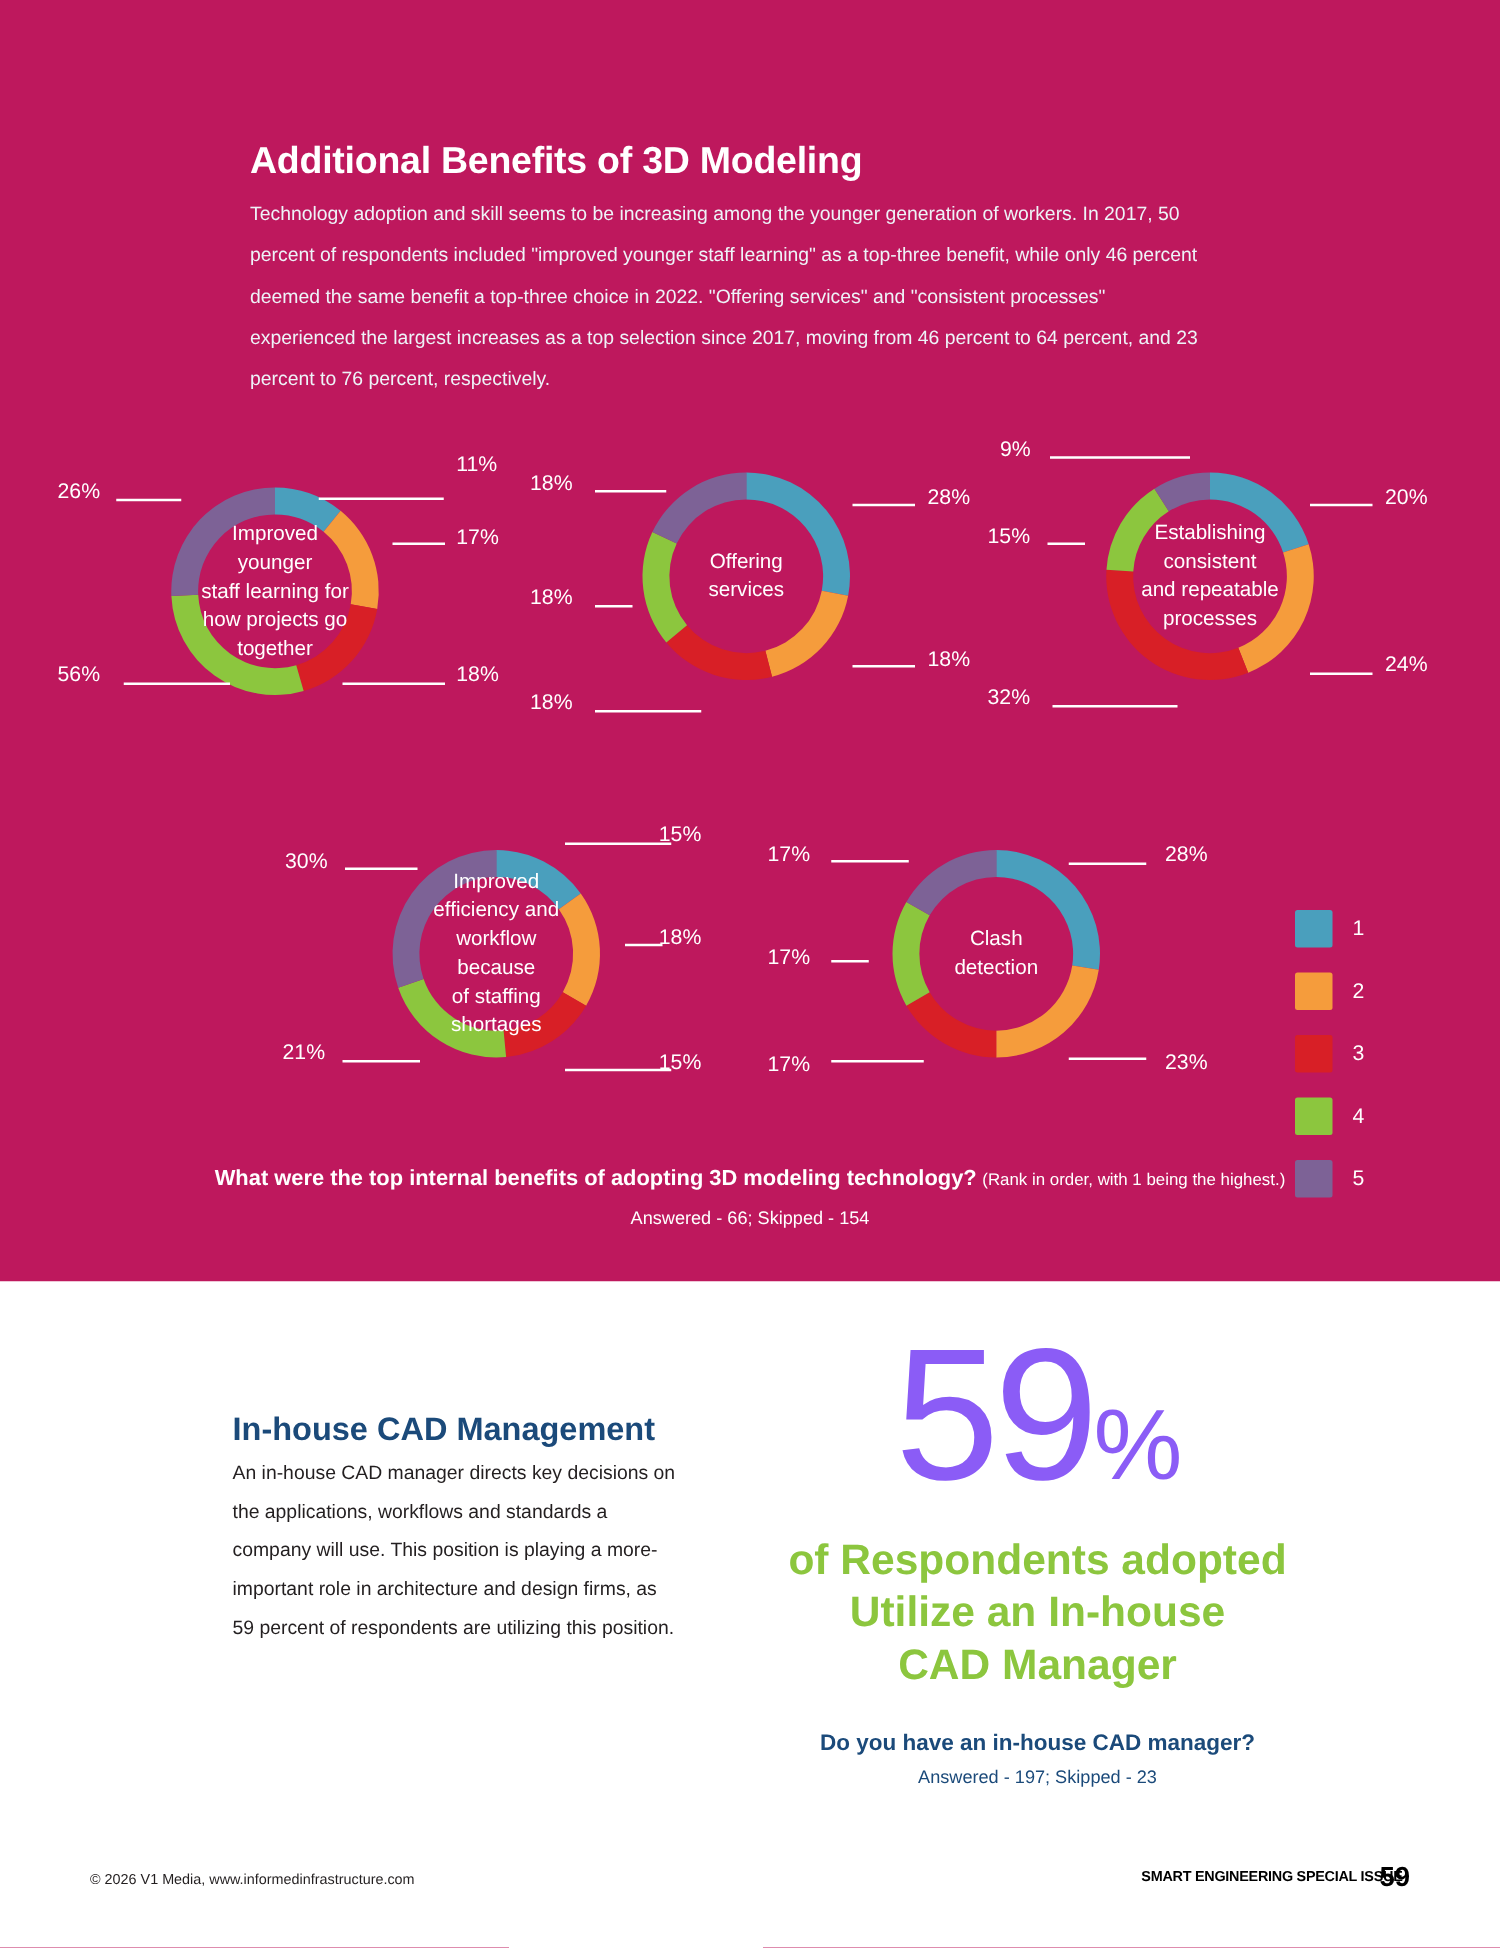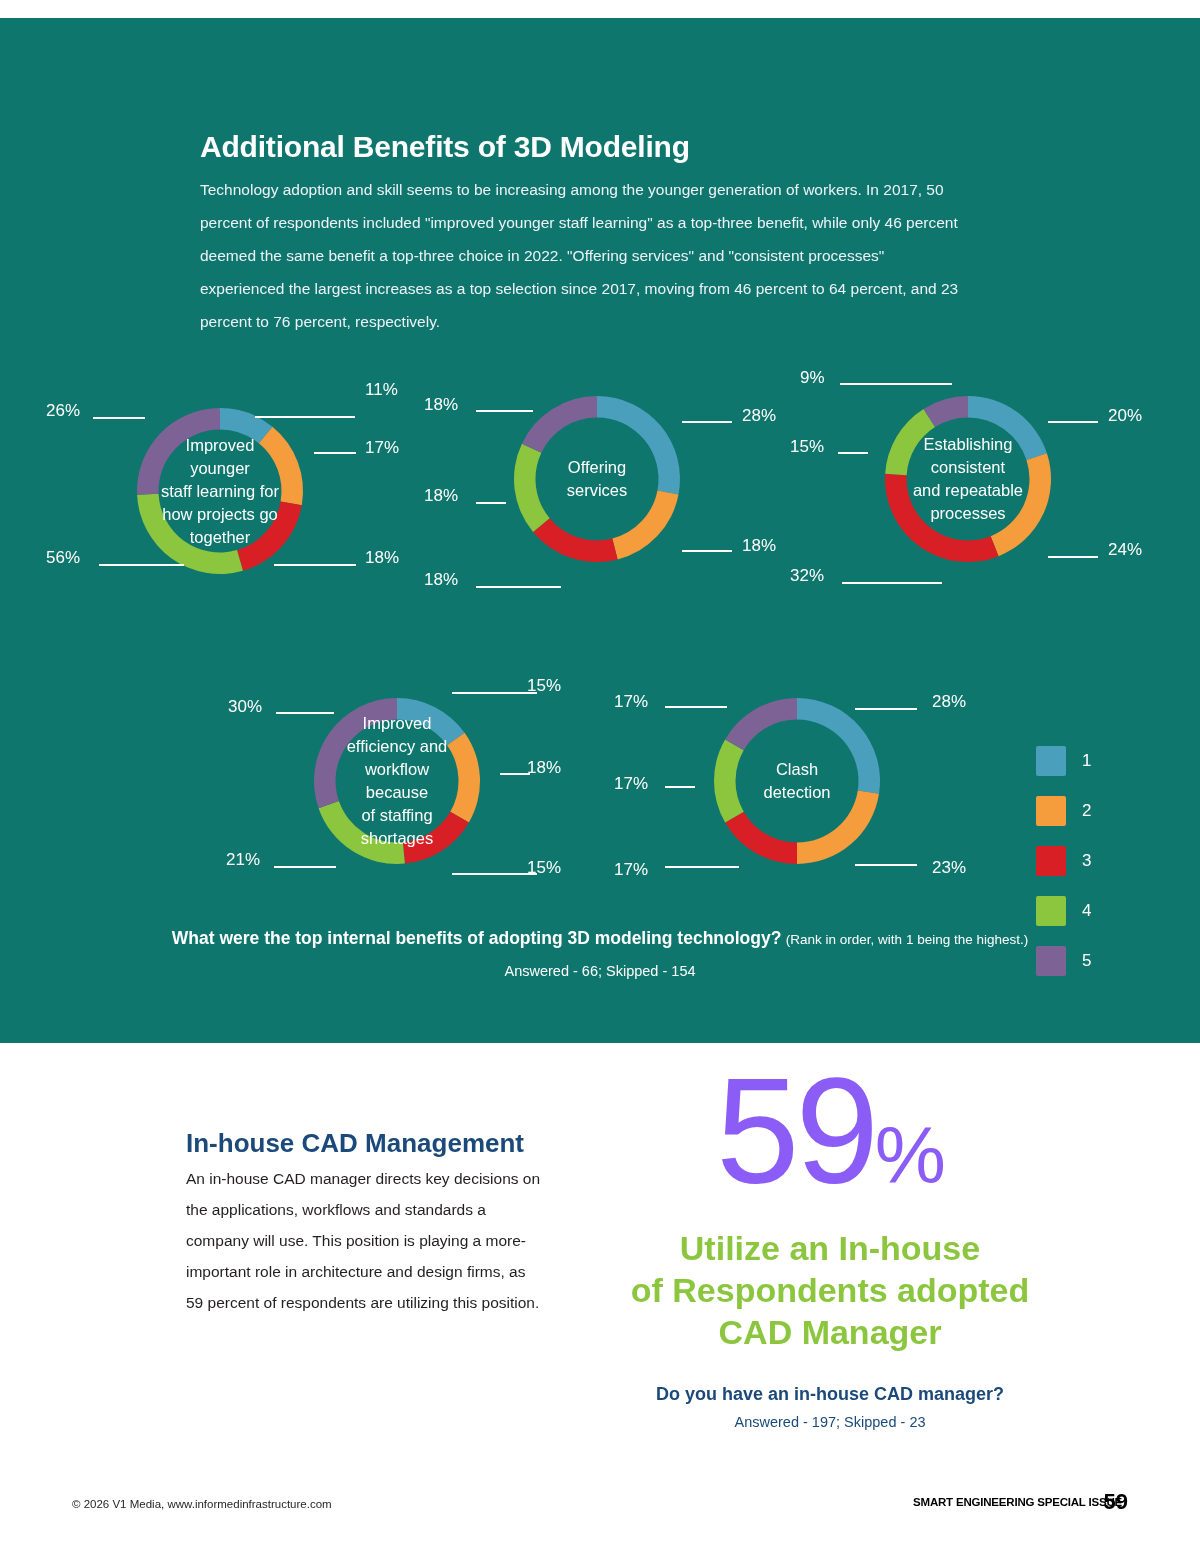--- a/index.html
+++ b/index.html
@@ -5,22 +5,21 @@
   html,body{margin:0;padding:0;}
   body{
     width:1200px;height:1558px;position:relative;
     background:#ffffff;
     font-family:"Liberation Sans", sans-serif;
     overflow:hidden;
   }
   
   #navy-panel{
     position:absolute;left:0;top:0;width:1200px;height:1025px;
-    background:#0f766e;
-    margin-top:18px;
+    background:#be185d;
   }
   #section-title{
     position:absolute;left:200px;top:112px;
     font-size:30px;font-weight:bold;color:#ffffff;
     letter-spacing:-0.2px;
   }
   #section-body{
     position:absolute;left:200px;top:155px;width:765px;
     font-size:15.5px;color:#eef3f8;line-height:33px;
   }
@@ -41,21 +40,21 @@
     position:absolute;background:#ffffff;height:2px;
   }
 
   
   #legend{position:absolute;left:1036px;top:718px;}
   .legend-row{display:flex;align-items:center;height:50px;}
   .legend-swatch{width:30px;height:30px;border-radius:2px;}
   .legend-text{margin-left:16px;color:#ffffff;font-size:17px;}
   
   #caption-block{
-    position:absolute;left:160px;top:910px;width:880px;text-align:center;
+    position:absolute;left:160px;top:932px;width:880px;text-align:center;
   }
   #caption-block .main{font-size:17.5px;font-weight:bold;color:#fff;}
   #caption-block .sub{font-size:13.5px;color:#fff;}
   #caption-block .ans{font-size:14.5px;color:#fff;margin-top:14px;}
 
   
   #cad-title{
     position:absolute;left:186px;top:1128px;
     font-size:26px;font-weight:bold;color:#1b4a7a;
   }
@@ -252,22 +251,22 @@
 </div>
 
 <div id="cad-title">In-house CAD Management</div>
 <div id="cad-body">An in-house CAD manager directs key decisions on the applications, workflows and standards a company will use. This position is playing a more-important role in architecture and design firms, as 59 percent of respondents are utilizing this position.</div>
 
 <div id="big-stat">
   <div id="big-number">
     <span>59</span><span class="pct">%</span>
   </div>
   <div id="stat-lines">
+    <div>of Respondents adopted</div>
     <div>Utilize an In-house</div>
-    <div>of Respondents adopted</div>
     <div>CAD Manager</div>
   </div>
 </div>
 <div id="stat-question">Do you have an in-house CAD manager?</div>
 <div id="stat-answered">Answered - 197;  Skipped - 23</div>
 
 <div id="footer-left">© 2026 V1 Media, www.informedinfrastructure.com</div>
 <div id="footer-right">SMART ENGINEERING SPECIAL ISSUE</div>
 <div id="footer-page">59</div>
 

